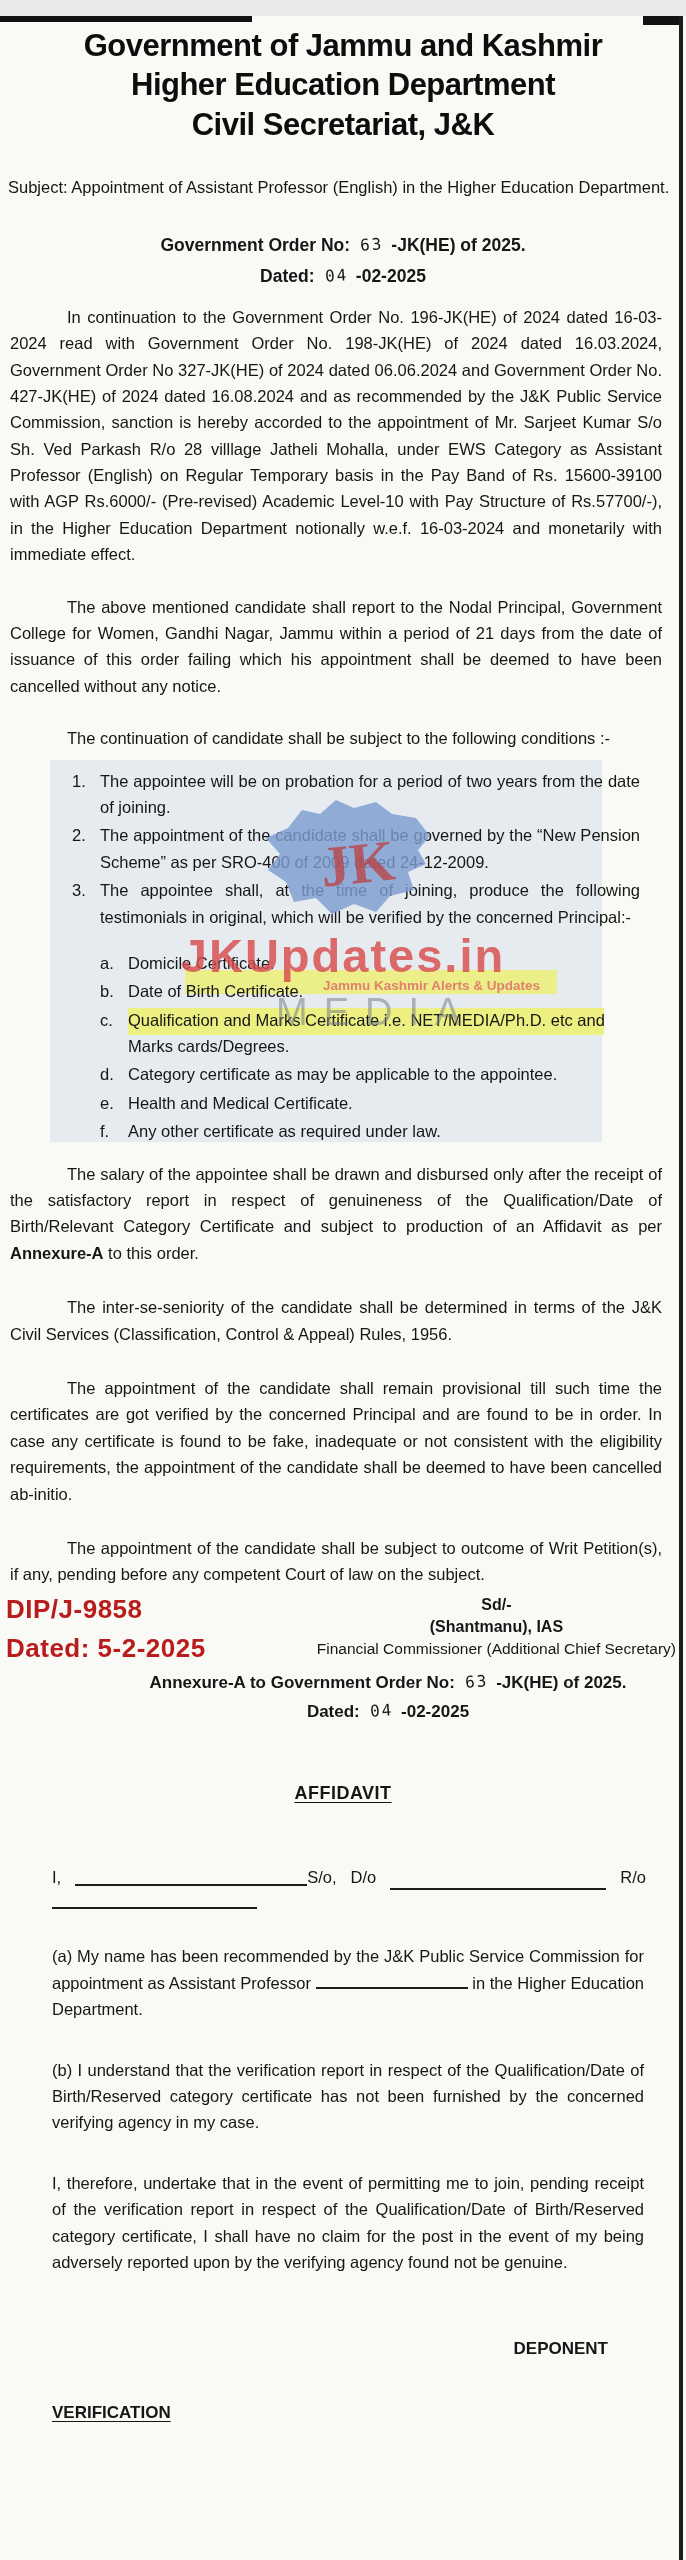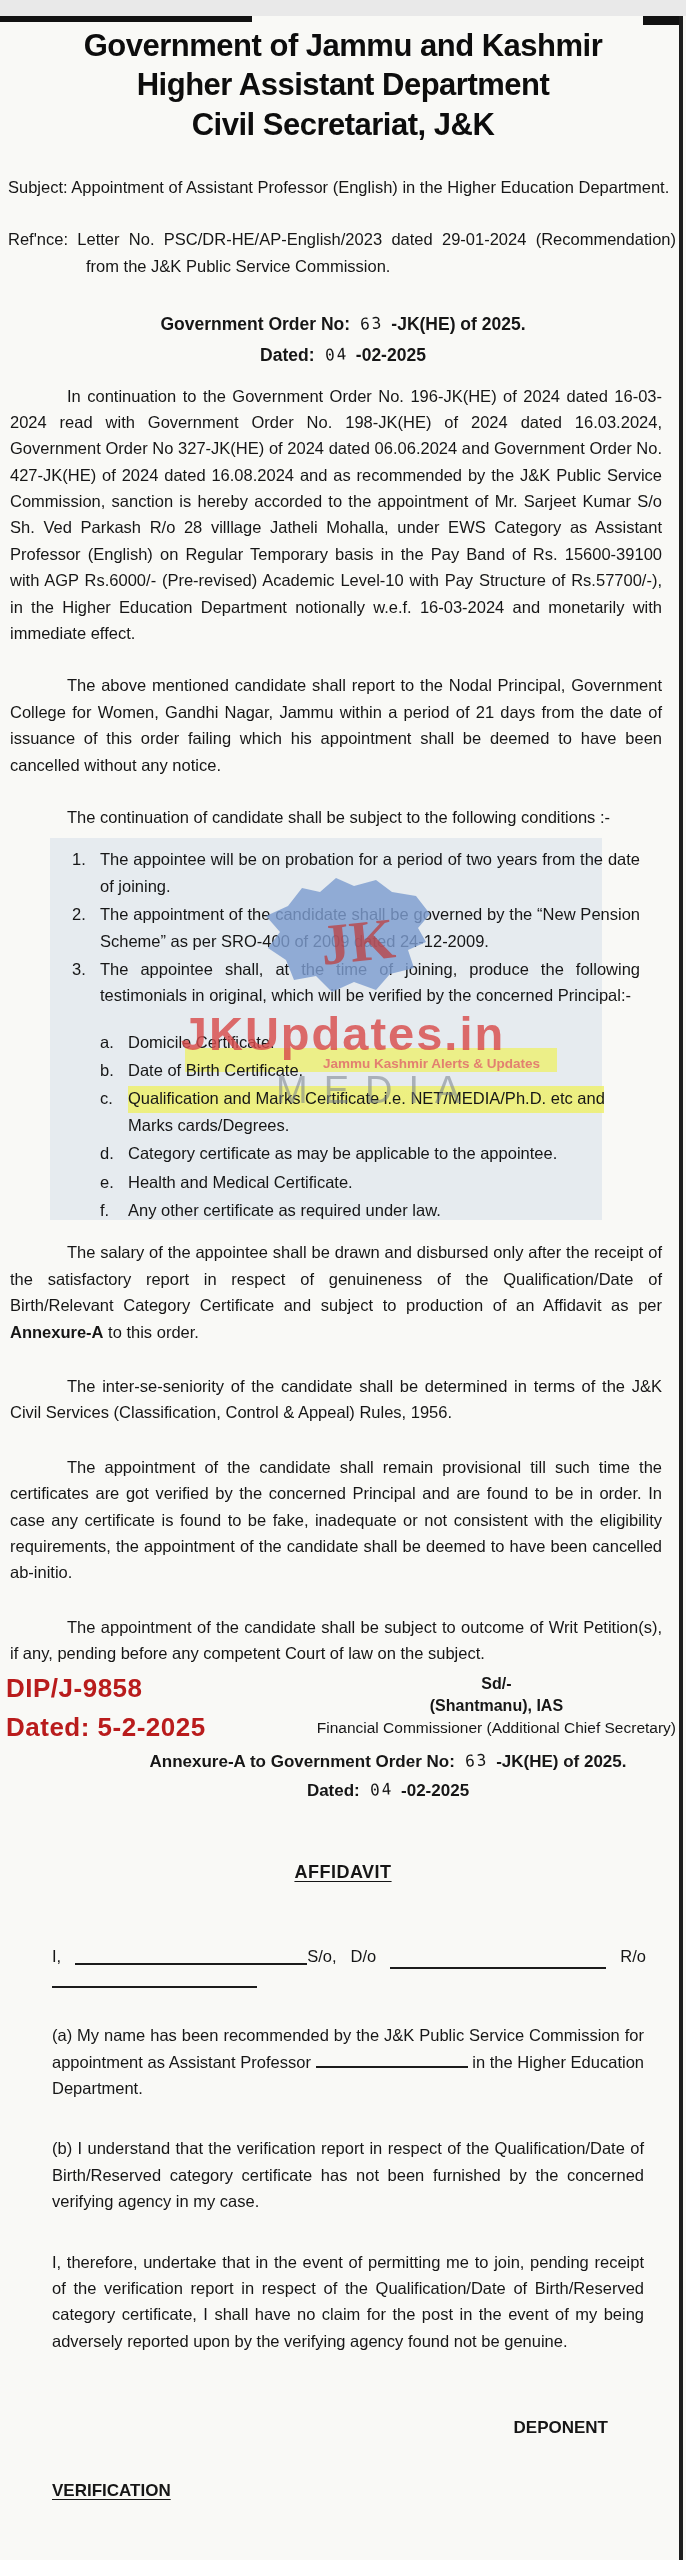--- a/index.html
+++ b/index.html
@@ -83,27 +83,26 @@
 </head>
 <body>
 
 <div class="page">
   <div class="edge-top"></div>
   <div class="edge-top-r"></div>
   <div class="edge-right"></div>
 
   <div class="doc-title">
     <div>Government of Jammu and Kashmir</div>
-    <div>Higher Assistant Department</div>
+    <div>Higher Education Department</div>
     <div>Civil Secretariat, J&amp;K</div>
   </div>
 
   <p class="subject"><span class="lbl">Subject:</span> <span>Appointment of Assistant Professor (English) in the Higher Education Department.</span></p>
 
-  <p class="reference"><span class="lbl">Ref'nce:</span> <span>Letter No. PSC/DR-HE/AP-English/2023 dated 29-01-2024 (Recommendation) from the J&amp;K Public Service Commission.</span></p>
 
   <div class="order-block">
     <div><span>Government Order No:</span><span class="hand">63</span><span>-JK(HE) of 2025.</span></div>
     <div><span>Dated:</span><span class="hand">04</span><span>-02-2025</span></div>
   </div>
 
   <p class="body-p p1">In continuation to the Government Order No. 196-JK(HE) of 2024 dated 16-03-2024 read with Government Order No. 198-JK(HE) of 2024 dated 16.03.2024, Government Order No 327-JK(HE) of 2024 dated 06.06.2024 and Government Order No. 427-JK(HE) of 2024 dated 16.08.2024 and as recommended by the J&amp;K Public Service Commission, sanction is hereby accorded to the appointment of Mr. Sarjeet Kumar S/o Sh. Ved Parkash R/o 28 villlage Jatheli Mohalla, under EWS Category as Assistant Professor (English) on Regular Temporary basis in the Pay Band of Rs. 15600-39100 with AGP Rs.6000/- (Pre-revised) Academic Level-10 with Pay Structure of Rs.57700/-), in the Higher Education Department notionally w.e.f. 16-03-2024 and monetarily with immediate effect.</p>
   <p class="body-p p2">The above mentioned candidate shall report to the Nodal Principal, Government College for Women, Gandhi Nagar, Jammu within a period of 21 days from the date of issuance of this order failing which his appointment shall be deemed to have been cancelled without any notice.</p>
   <p class="body-p p3">The continuation of candidate shall be subject to the following conditions :-</p>
 

